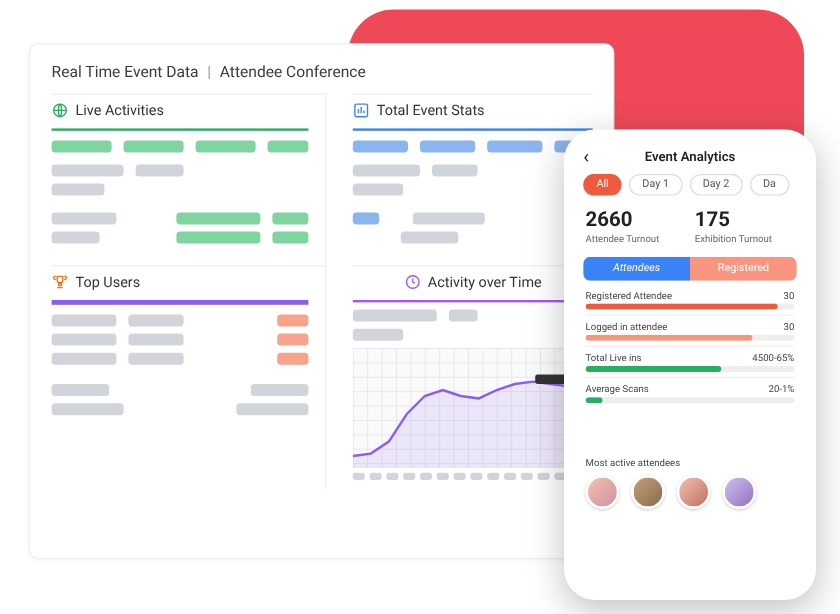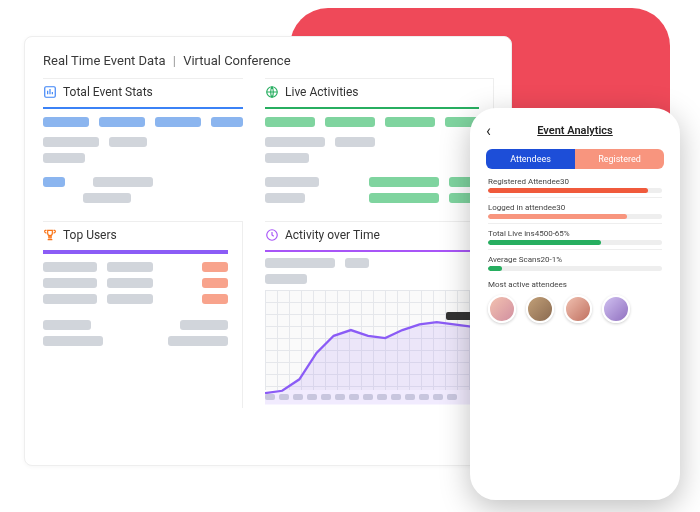--- a/index.html
+++ b/index.html
@@ -13,83 +13,123 @@
   .pipe { color:#999; margin:0 4px; }
   .panels { display:grid; grid-template-columns:1fr 1fr; column-gap:22px; }
   .panel-header { display:flex; align-items:center; gap:6px; font-size:12px; color:#333; padding:6px 0 8px 0; }
 
   .panel { position:relative; border-top:1px solid #eee; }
   .sep-right { border-right:1px solid #eee; padding-right:14px; }
 
   .underline-green { border-bottom:2px solid #27ae60; }
   .underline-blue  { border-bottom:2px solid #3b82f6; }
   .underline-orange{ border-bottom:4px solid #8b5cf6; }
-  .underline-purple{ border-bottom:2px solid #a855f7; }
+  .underline-purple{ border-bottom:2px solid #a855f7;justify-content:center; }
 
   
   .row { display:flex; gap:10px; margin-bottom:6px; }
   .bar { height:10px; border-radius:3px; }
   .gray  { background:#d1d5db; }
   .green { background:#7fd49f; }
   .blue  { background:#8bb5ef; }
   .orange{ background:#f8a38c; }
 
   
   .chart-box { position:relative; height:100px; width:100%; background:#fafafa; }
   .grid { position:absolute; inset:0; background-image:linear-gradient(#e5e7eb 1px,transparent 1px),linear-gradient(90deg,#e5e7eb 1px,transparent 1px); background-size:12px 12px; }
   svg.line { position:absolute; inset:0; }
   .xticks { display:flex; gap:4px; margin-top:4px; }
   .xticks span { width:10px; height:6px; background:#d1d5db; border-radius:2px; }
 
   
   .phone { position:absolute; top:108px; left:470px; width:210px; height:392px; background:#fff; border-radius:26px; border:6px solid #fff; box-shadow:0 8px 30px rgba(0,0,0,0.25); z-index:2; overflow:hidden; display:flex; flex-direction:column; }
   .phone-header { display:flex; align-items:center; justify-content:center; position:relative; padding:10px 0 6px 0; }
   .phone-header .back { position:absolute; left:10px; font-size:16px; color:#222; }
-  .phone-title { font-size:11px; font-weight:600; color:#222;text-decoration:underline; }
+  .phone-title { font-size:11px; font-weight:600; color:#222; }
   .tabs { display:flex; gap:6px; padding:2px 10px 8px 10px; overflow:hidden; }
   .pill { border:1px solid #ddd; border-radius:14px; padding:3px 10px; font-size:9px; color:#555; background:#fff; }
   .pill.active { background:#f05a3c; border-color:#f05a3c; color:#fff; }
   .stats { display:flex; padding:2px 12px 4px 12px; gap:8px; }
   .stat { flex:1; }
   .stat .num { font-size:17px; font-weight:700; color:#222; }
   .stat .lbl { font-size:8px; color:#666; margin-top:2px; }
   .segbar { display:flex; margin:6px 10px; border-radius:6px; overflow:hidden; }
   .seg { flex:1; text-align:center; font-size:9px; color:#fff; padding:5px 0; }
-  .seg.at { background:#1d4ed8; }
+  .seg.at { background:#3b82f6;font-style:italic; }
   .seg.ex { background:#f8957e; }
   .metrics { padding:2px 12px; }
   .metric { margin-bottom:5px; }
-  .metric-row { display:flex; justify-content:flex-start; font-size:8px; color:#444; margin-bottom:2px; }
+  .metric-row { display:flex; justify-content:space-between; font-size:8px; color:#444; margin-bottom:2px; }
   .metric-bar { height:5px; width:100%; border-radius:3px; background:#eee; position:relative; overflow:hidden; }
   .metric-fill { position:absolute; left:0; top:0; bottom:0; border-radius:3px; }
   .hr { height:1px; background:#eee; margin:4px 0; }
-  .most { font-size:8px; color:#444; padding:2px 12px 0 12px; }
+  .most { font-size:8px; color:#444; padding:2px 12px 0 12px;margin-top:36px; }
   .avatars { display:flex; gap:10px; padding:6px 12px 8px 12px; }
   .avatar { width:28px; height:28px; border-radius:50%; background:linear-gradient(135deg,#f3c2b0,#d18fa0); border:2px solid #fff; box-shadow:0 1px 3px rgba(0,0,0,0.2); }
   .avatar:nth-child(2){ background:linear-gradient(135deg,#c2a078,#8a6a50); }
   .avatar:nth-child(3){ background:linear-gradient(135deg,#f0c0b0,#c07060); }
   .avatar:nth-child(4){ background:linear-gradient(135deg,#d0c0f0,#9070c0); }
 
   
   .ico { width:14px; height:14px; display:inline-flex; align-items:center; justify-content:center; }
   .ico svg { width:14px; height:14px; }
 </style>
 </head>
 <body>
 
 <div class="redblob"></div>
 
 <div class="dashboard">
   <div class="dash-title">
     <span>Real Time Event Data</span>
     <span class="pipe">|</span>
-    <span>Virtual Conference</span>
+    <span>Attendee Conference</span>
   </div>
 
   <div class="panels">
+
+    <div class="panel sep-right">
+      <div class="panel-header underline-green">
+        <span class="ico">
+          <svg viewBox="0 0 24 24" fill="none" stroke="#27ae60" stroke-width="2">
+              <circle cx="12" cy="12" r="9"></circle>
+              <path d="M3 12h18M12 3c3 3 3 15 0 18M12 3c-3 3-3 15 0 18"></path>
+            </svg>
+        </span>
+        <span>Live Activities</span>
+      </div>
+      <div style="padding:8px 0 12px 0">
+        <div class="row">
+            <div class="bar green" style="width:50px"></div>
+            <div class="bar green" style="width:50px"></div>
+            <div class="bar green" style="width:50px"></div>
+            <div class="bar green" style="width:34px"></div>
+          </div>
+        <div class="row" style="margin-top:10px">
+            <div class="bar gray" style="width:60px"></div>
+            <div class="bar gray" style="width:40px"></div>
+          </div>
+        <div class="row">
+            <div class="bar gray" style="width:44px"></div>
+          </div>
+        <div style="height:8px"></div>
+        <div class="row">
+            <div class="bar gray" style="width:54px"></div>
+            <div style="flex:1"></div>
+            <div class="bar green" style="width:70px"></div>
+            <div class="bar green" style="width:30px"></div>
+          </div>
+        <div class="row">
+            <div class="bar gray" style="width:40px"></div>
+            <div style="flex:1"></div>
+            <div class="bar green" style="width:70px"></div>
+            <div class="bar green" style="width:30px"></div>
+          </div>
+      </div>
+    </div>
 
     <div class="panel">
       <div class="panel-header underline-blue">
         <span class="ico">
           <svg viewBox="0 0 24 24" fill="none" stroke="#3b82f6" stroke-width="2">
               <rect x="3" y="3" width="18" height="18" rx="2"></rect>
               <path d="M8 16V10M12 16V7M16 16v-4"></path>
             </svg>
         </span>
         <span>Total Event Stats</span>
@@ -115,60 +155,20 @@
             <div class="bar gray" style="width:60px"></div>
           </div>
         <div class="row">
             <div style="width:30px"></div>
             <div class="bar gray" style="width:48px"></div>
           </div>
       </div>
     </div>
 
     <div class="panel sep-right">
-      <div class="panel-header underline-green">
-        <span class="ico">
-          <svg viewBox="0 0 24 24" fill="none" stroke="#27ae60" stroke-width="2">
-              <circle cx="12" cy="12" r="9"></circle>
-              <path d="M3 12h18M12 3c3 3 3 15 0 18M12 3c-3 3-3 15 0 18"></path>
-            </svg>
-        </span>
-        <span>Live Activities</span>
-      </div>
-      <div style="padding:8px 0 12px 0">
-        <div class="row">
-            <div class="bar green" style="width:50px"></div>
-            <div class="bar green" style="width:50px"></div>
-            <div class="bar green" style="width:50px"></div>
-            <div class="bar green" style="width:34px"></div>
-          </div>
-        <div class="row" style="margin-top:10px">
-            <div class="bar gray" style="width:60px"></div>
-            <div class="bar gray" style="width:40px"></div>
-          </div>
-        <div class="row">
-            <div class="bar gray" style="width:44px"></div>
-          </div>
-        <div style="height:8px"></div>
-        <div class="row">
-            <div class="bar gray" style="width:54px"></div>
-            <div style="flex:1"></div>
-            <div class="bar green" style="width:70px"></div>
-            <div class="bar green" style="width:30px"></div>
-          </div>
-        <div class="row">
-            <div class="bar gray" style="width:40px"></div>
-            <div style="flex:1"></div>
-            <div class="bar green" style="width:70px"></div>
-            <div class="bar green" style="width:30px"></div>
-          </div>
-      </div>
-    </div>
-
-    <div class="panel sep-right">
       <div class="panel-header underline-orange">
         <span class="ico">
           <svg viewBox="0 0 24 24" fill="none" stroke="#f97316" stroke-width="2">
               <path d="M8 4h8v5a4 4 0 01-8 0V4zM6 4H4a2 2 0 002 4M18 4h2a2 2 0 01-2 4M10 14h4v3h-4zM8 20h8"></path>
             </svg>
         </span>
         <span>Top Users</span>
       </div>
       <div style="padding:8px 0 12px 0">
         <div class="row">
@@ -248,20 +248,36 @@
       </div>
     </div>
   </div>
 </div>
 
 <div class="phone">
   <div class="phone-header">
     <span class="back">‹</span>
     <span class="phone-title">Event Analytics</span>
   </div>
+  <div class="tabs">
+    <span class="pill active">All</span>
+    <span class="pill">Day 1</span>
+    <span class="pill">Day 2</span>
+    <span class="pill">Da</span>
+  </div>
+  <div class="stats">
+    <div class="stat">
+      <div class="num">2660</div>
+      <div class="lbl">Attendee Turnout</div>
+    </div>
+    <div class="stat">
+      <div class="num">175</div>
+      <div class="lbl">Exhibition Turnout</div>
+    </div>
+  </div>
   <div class="segbar">
     <div class="seg at">Attendees</div>
     <div class="seg ex">Registered</div>
   </div>
   <div class="metrics" id="metrics">
       <div class="metric">
     <div class="metric-row">
           <span>Registered Attendee</span>
           <span>30</span>
         </div>

